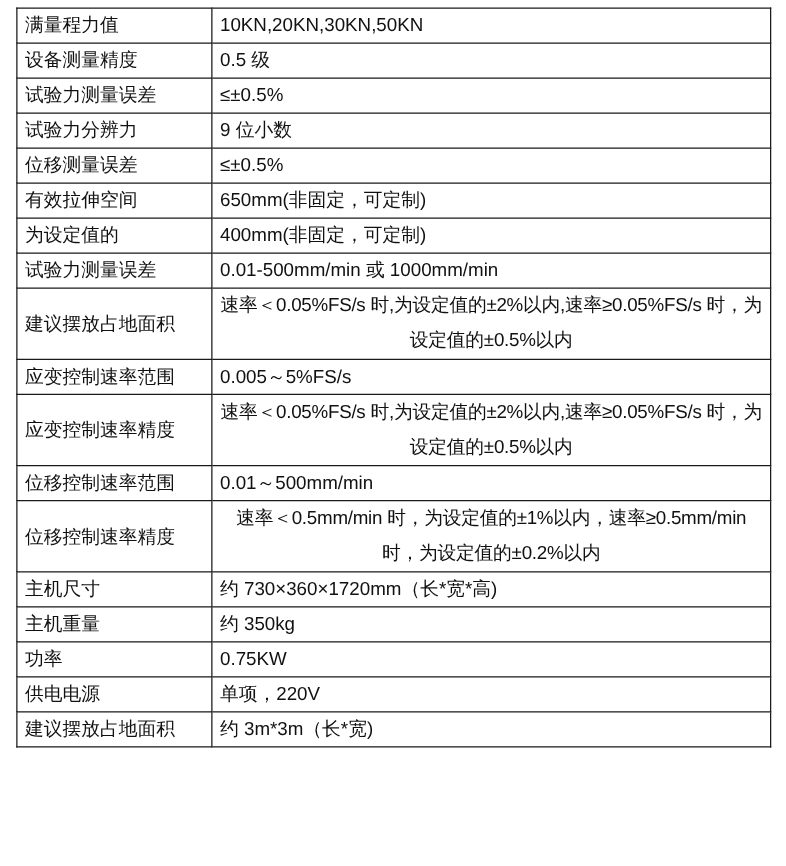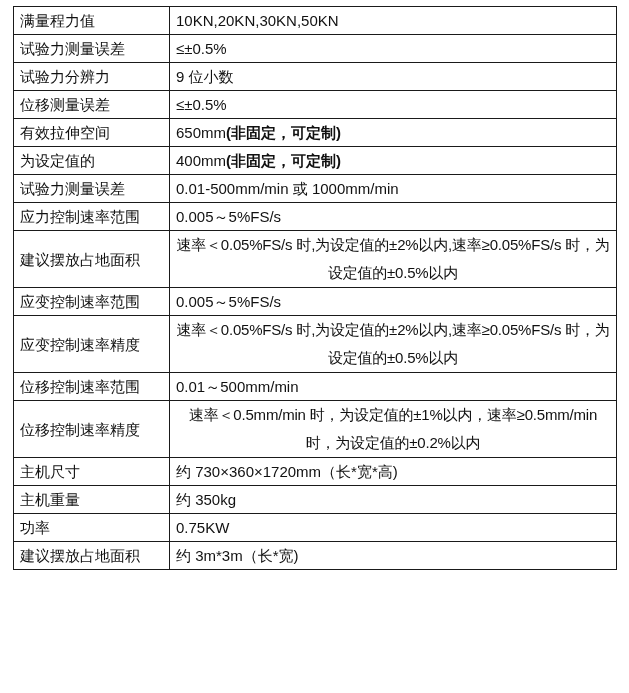--- a/index.html
+++ b/index.html
@@ -34,35 +34,39 @@
     .spec-table col.c-label { width: 156px; }
     .spec-table col.c-value { width: 447px; }
     .spec-table tr.single td { height: 27px; }
     .spec-table tr.double td { height: 56px; }
     .spec-table td.value.multi {
       line-height: 28px;
       letter-spacing: -0.2px;
       text-align: center;
     }
     .bold { font-weight: normal; }
-    .value .note-bold { font-weight: bold; }
+    .value .note-bold { font-weight: normal; }
     .value.env { font-size: 14px; letter-spacing: -0.4px; }
   </style>
 </head>
 <body>
 
 <table class="spec-table">
   <colgroup>
     <col class="c-label">
     <col class="c-value">
   </colgroup>
   <tbody>
     <tr class="single">
       <td class="label">满量程力值</td>
       <td class="value">10KN,20KN,30KN,50KN</td>
+    </tr>
+    <tr class="single">
+      <td class="label">设备测量精度</td>
+      <td class="value">0.5 级</td>
     </tr>
     <tr class="single">
       <td class="label">试验力测量误差</td>
       <td class="value">≤±0.5%</td>
     </tr>
     <tr class="single">
       <td class="label">试验力分辨力</td>
       <td class="value">9 位小数</td>
     </tr>
     <tr class="single">
@@ -73,24 +77,20 @@
       <td class="label">有效拉伸空间</td>
       <td class="value"><span>650mm</span><span class="note-bold">(非固定，可定制)</span></td>
     </tr>
     <tr class="single">
       <td class="label">为设定值的</td>
       <td class="value"><span>400mm</span><span class="note-bold">(非固定，可定制)</span></td>
     </tr>
     <tr class="single">
       <td class="label">试验力测量误差</td>
       <td class="value">0.01-500mm/min 或 1000mm/min</td>
-    </tr>
-    <tr class="single">
-      <td class="label">应力控制速率范围</td>
-      <td class="value">0.005～5%FS/s</td>
     </tr>
     <tr class="double">
       <td class="label">建议摆放占地面积</td>
       <td class="value multi">速率＜0.05%FS/s 时,为设定值的±2%以内,速率≥0.05%FS/s 时，为设定值的±0.5%以内</td>
     </tr>
     <tr class="single">
       <td class="label">应变控制速率范围</td>
       <td class="value">0.005～5%FS/s</td>
     </tr>
     <tr class="double">
@@ -111,17 +111,21 @@
     </tr>
     <tr class="single">
       <td class="label">主机重量</td>
       <td class="value">约 350kg</td>
     </tr>
     <tr class="single">
       <td class="label">功率</td>
       <td class="value">0.75KW</td>
     </tr>
     <tr class="single">
+      <td class="label">供电电源</td>
+      <td class="value">单项，220V</td>
+    </tr>
+    <tr class="single">
       <td class="label bold">建议摆放占地面积</td>
       <td class="value">约 3m*3m（长*宽)</td>
     </tr>
   </tbody>
 </table>
 
 </body></html>

